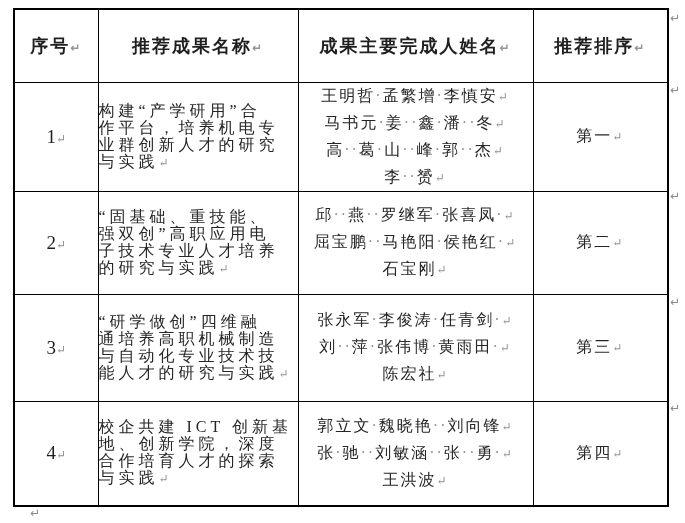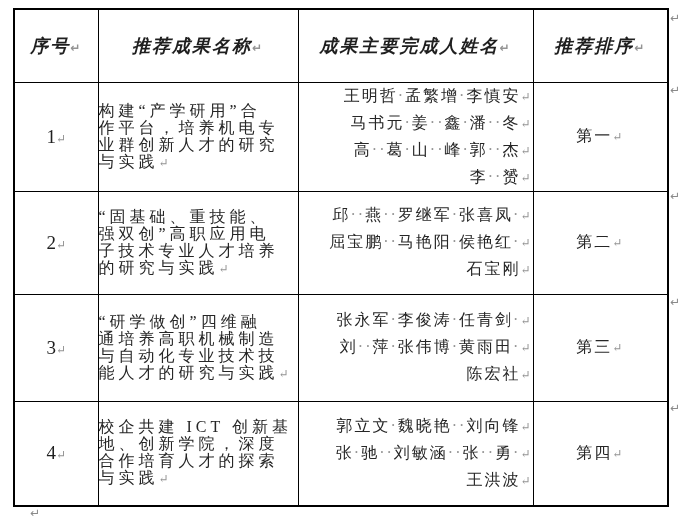--- a/index.html
+++ b/index.html
@@ -23,40 +23,39 @@
     padding:0;
     vertical-align:middle;
     overflow:hidden;
   }
   th.hdr{
     font-family:"Liberation Sans","DejaVu Sans",sans-serif;
     font-weight:700;
     font-size:18px;
     letter-spacing:2px;
     color:#1f1f1f;
-    font-style:italic;
   }
   td.seq{
     text-align:center;
     font-size:19px;
     color:#1f1f1f;
   }
   td.achv{
     font-size:16px;
     line-height:17px;
     letter-spacing:4px;
     text-align:left;
     padding:2px 2px 2px 8px;
     white-space:pre-line;
   }
   td.people{
     font-size:16px;
     line-height:26px;
     letter-spacing:2px;
-    text-align:right;
+    text-align:center;
     padding:2px 1px 2px 5px;
     white-space:pre-line;
   }
   td.rank{
     font-size:16px;
     letter-spacing:2px;
     text-align:center;
   }
   .fmark{
     color:#949494;

